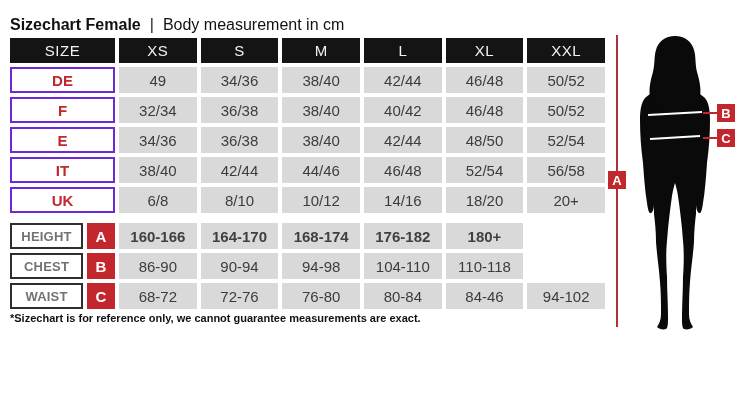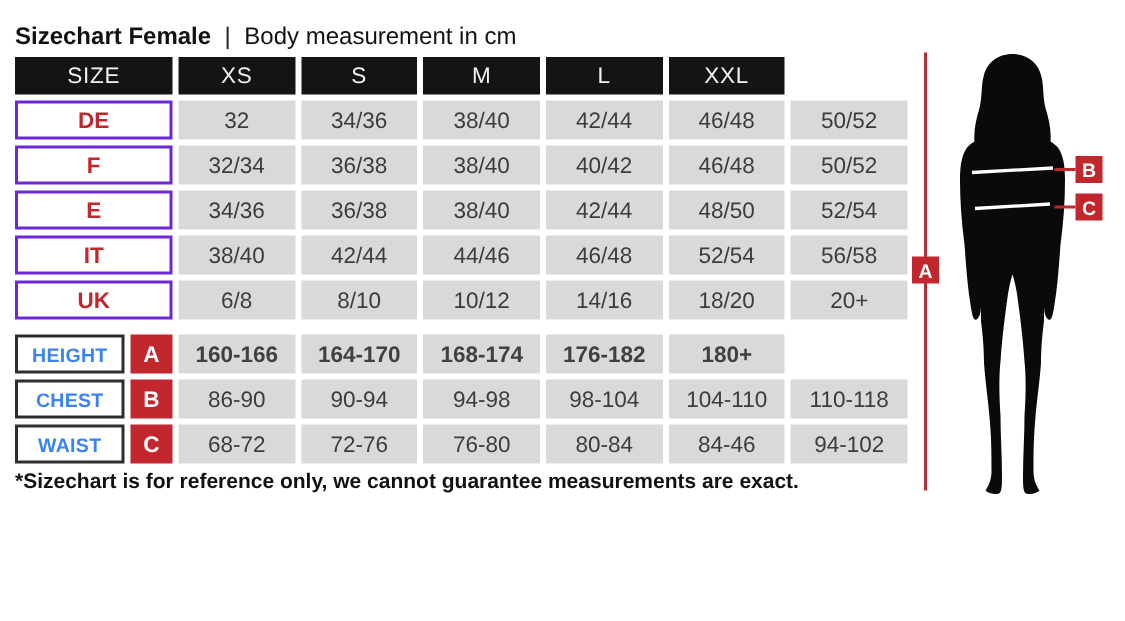--- a/index.html
+++ b/index.html
@@ -17,26 +17,26 @@
   .hc{background:#141414;color:#f2f2f2;font-size:15px;letter-spacing:.5px;
       display:flex;align-items:center;justify-content:center;}
   .lb{background:#fff;border:2px solid #6d28d9;box-sizing:border-box;color:#c1272d;
       font-weight:bold;font-size:15px;display:flex;align-items:center;justify-content:center;}
   .c{background:#d9d9d9;color:#3c3c3c;font-size:15px;display:flex;align-items:center;
      justify-content:center;}
   .c.bold{font-weight:bold;color:#404040;}
   .gap-top{margin-top:10px;}
   .mlabel{display:flex;column-gap:4px;}
   .lb2{flex:0 0 73px;background:#fff;border:2px solid #2e2e2e;box-sizing:border-box;
-       color:#3b82f6;font-weight:bold;font-size:13px;display:flex;align-items:center;
+       color:#737373;font-weight:bold;font-size:13px;display:flex;align-items:center;
        justify-content:center;letter-spacing:.2px;}
   .bdg{flex:0 0 28px;background:#c1272d;color:#fff;font-weight:bold;font-size:15px;
        display:flex;align-items:center;justify-content:center;}
   
-  .foot{position:absolute;left:10px;top:312px;font-size:14px;font-weight:bold;color:#111;}
+  .foot{position:absolute;left:10px;top:312px;font-size:11px;font-weight:bold;color:#111;}
   
   .vline{position:absolute;left:616px;top:35px;width:2px;height:292px;background:#b03038;}
   .fsvg{position:absolute;left:628px;top:36px;width:90px;height:295px;}
   .fbadge{position:absolute;width:18px;height:18px;background:#c1272d;color:#fff;
           font-weight:bold;font-size:13px;display:flex;align-items:center;
           justify-content:center;font-family:"Liberation Sans",sans-serif;}
   .fbadge.a{left:608px;top:171px;}
   .fbadge.b{left:717px;top:104px;}
   .fbadge.c{left:717px;top:129px;}
   .conn{position:absolute;width:14px;height:2px;background:#c1272d;}
@@ -52,26 +52,27 @@
     <span class="b">Sizechart Female</span><span class="sep">|</span><span>Body measurement in cm</span>
   </div>
 
   <div id="tbl">
     <div class="row hdr">
       <div class="hc">SIZE</div>
       <div class="hc">XS</div>
       <div class="hc">S</div>
       <div class="hc">M</div>
       <div class="hc">L</div>
+      <div class="hc">XL</div>
       <div class="hc">XXL</div>
     </div>
 
     <div class="row">
       <div class="lb">DE</div>
-      <div class="c">32</div>
+      <div class="c">49</div>
       <div class="c">34/36</div>
       <div class="c">38/40</div>
       <div class="c">42/44</div>
       <div class="c">46/48</div>
       <div class="c">50/52</div>
     </div>
 
     <div class="row">
       <div class="lb">F</div>
       <div class="c">32/34</div>
@@ -125,21 +126,20 @@
     </div>
 
     <div class="row">
       <div class="mlabel">
         <div class="lb2">CHEST</div>
         <div class="bdg">B</div>
       </div>
       <div class="c">86-90</div>
       <div class="c">90-94</div>
       <div class="c">94-98</div>
-      <div class="c">98-104</div>
       <div class="c">104-110</div>
       <div class="c">110-118</div>
     </div>
 
     <div class="row">
       <div class="mlabel">
         <div class="lb2">WAIST</div>
         <div class="bdg">C</div>
       </div>
       <div class="c">68-72</div>

